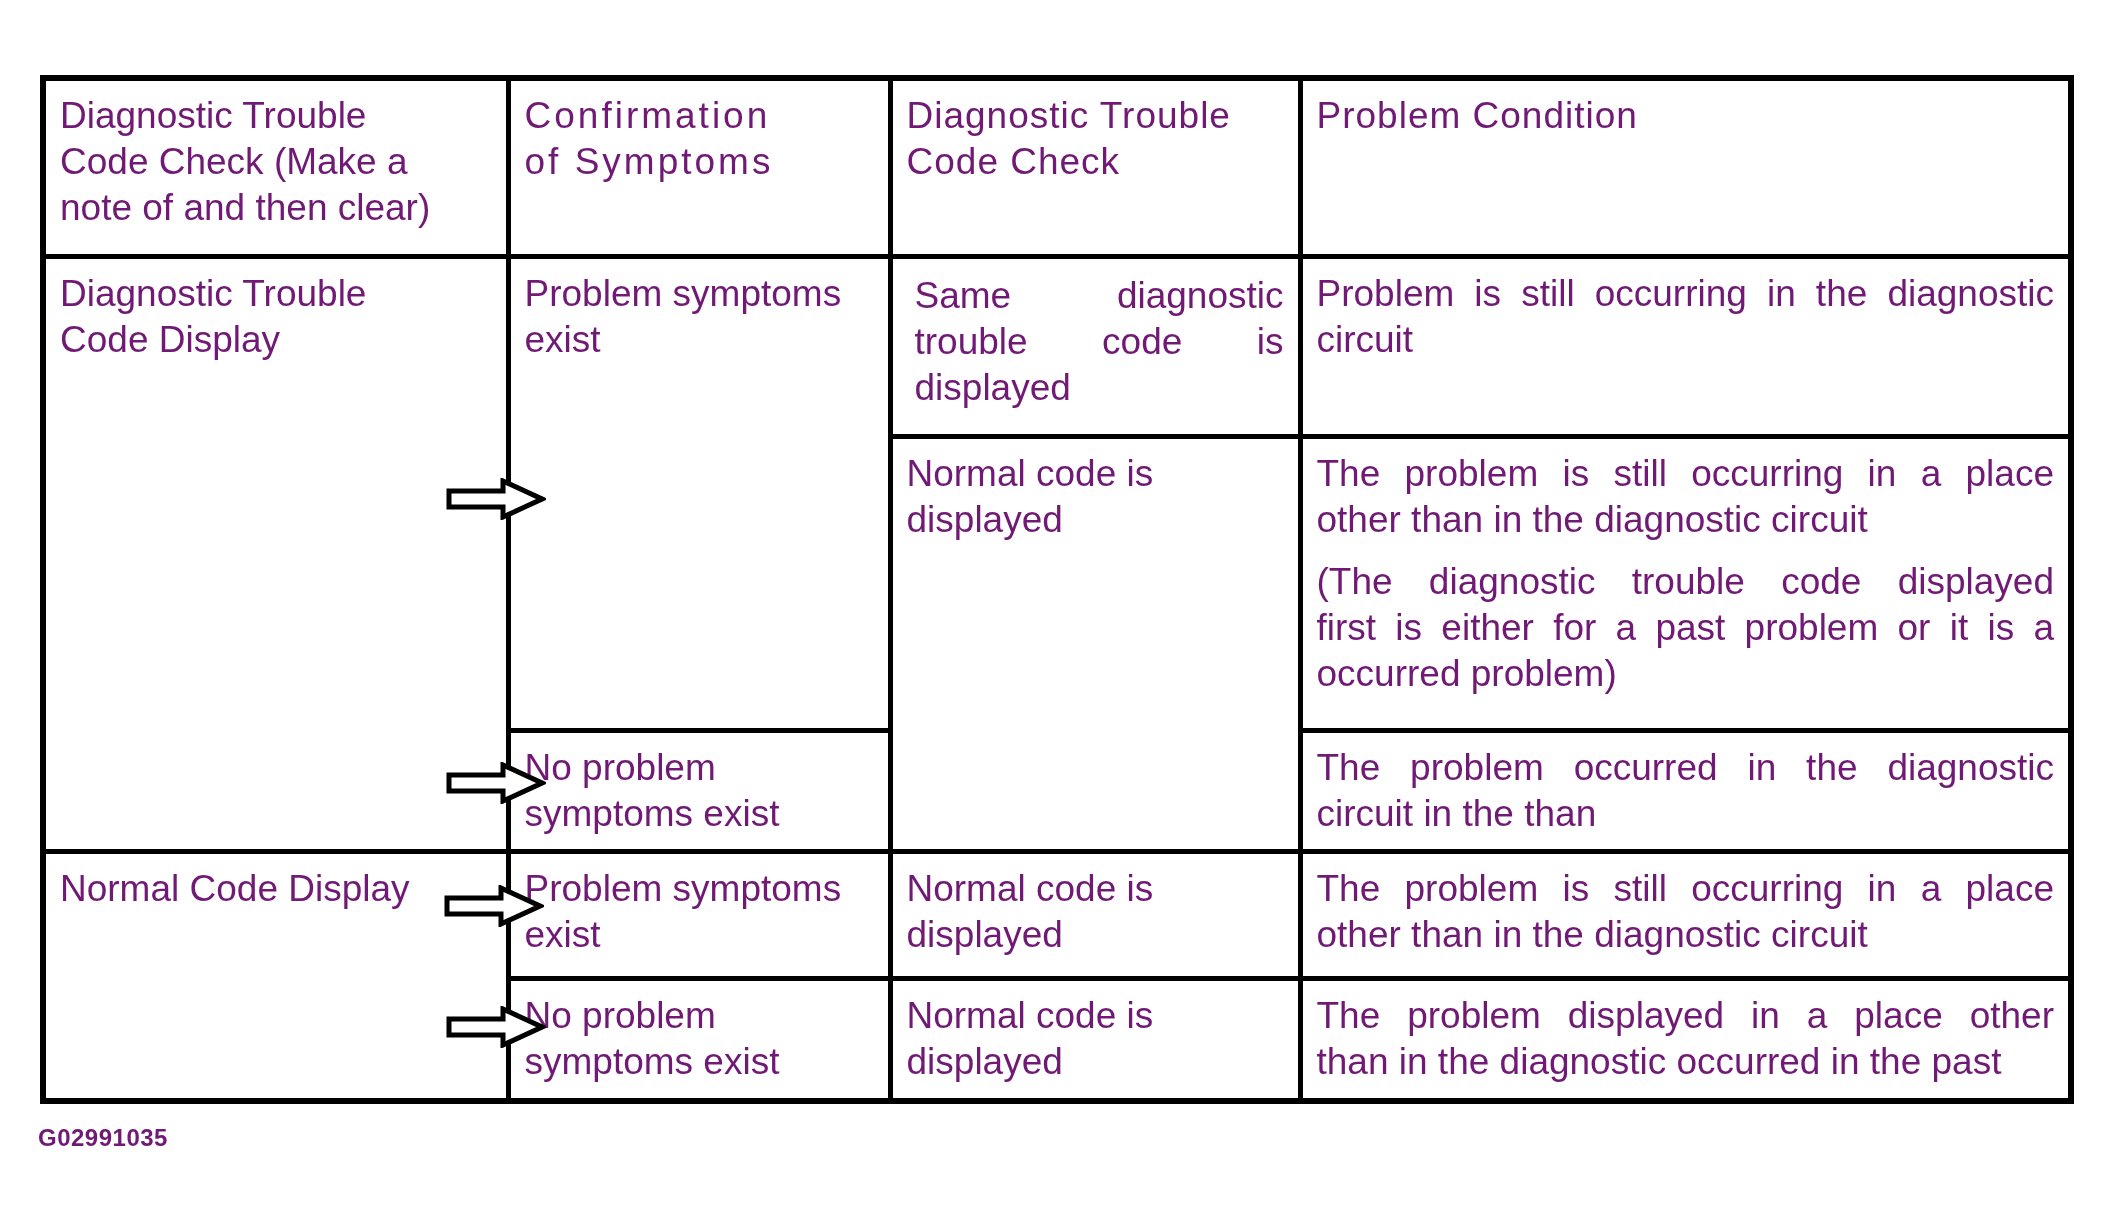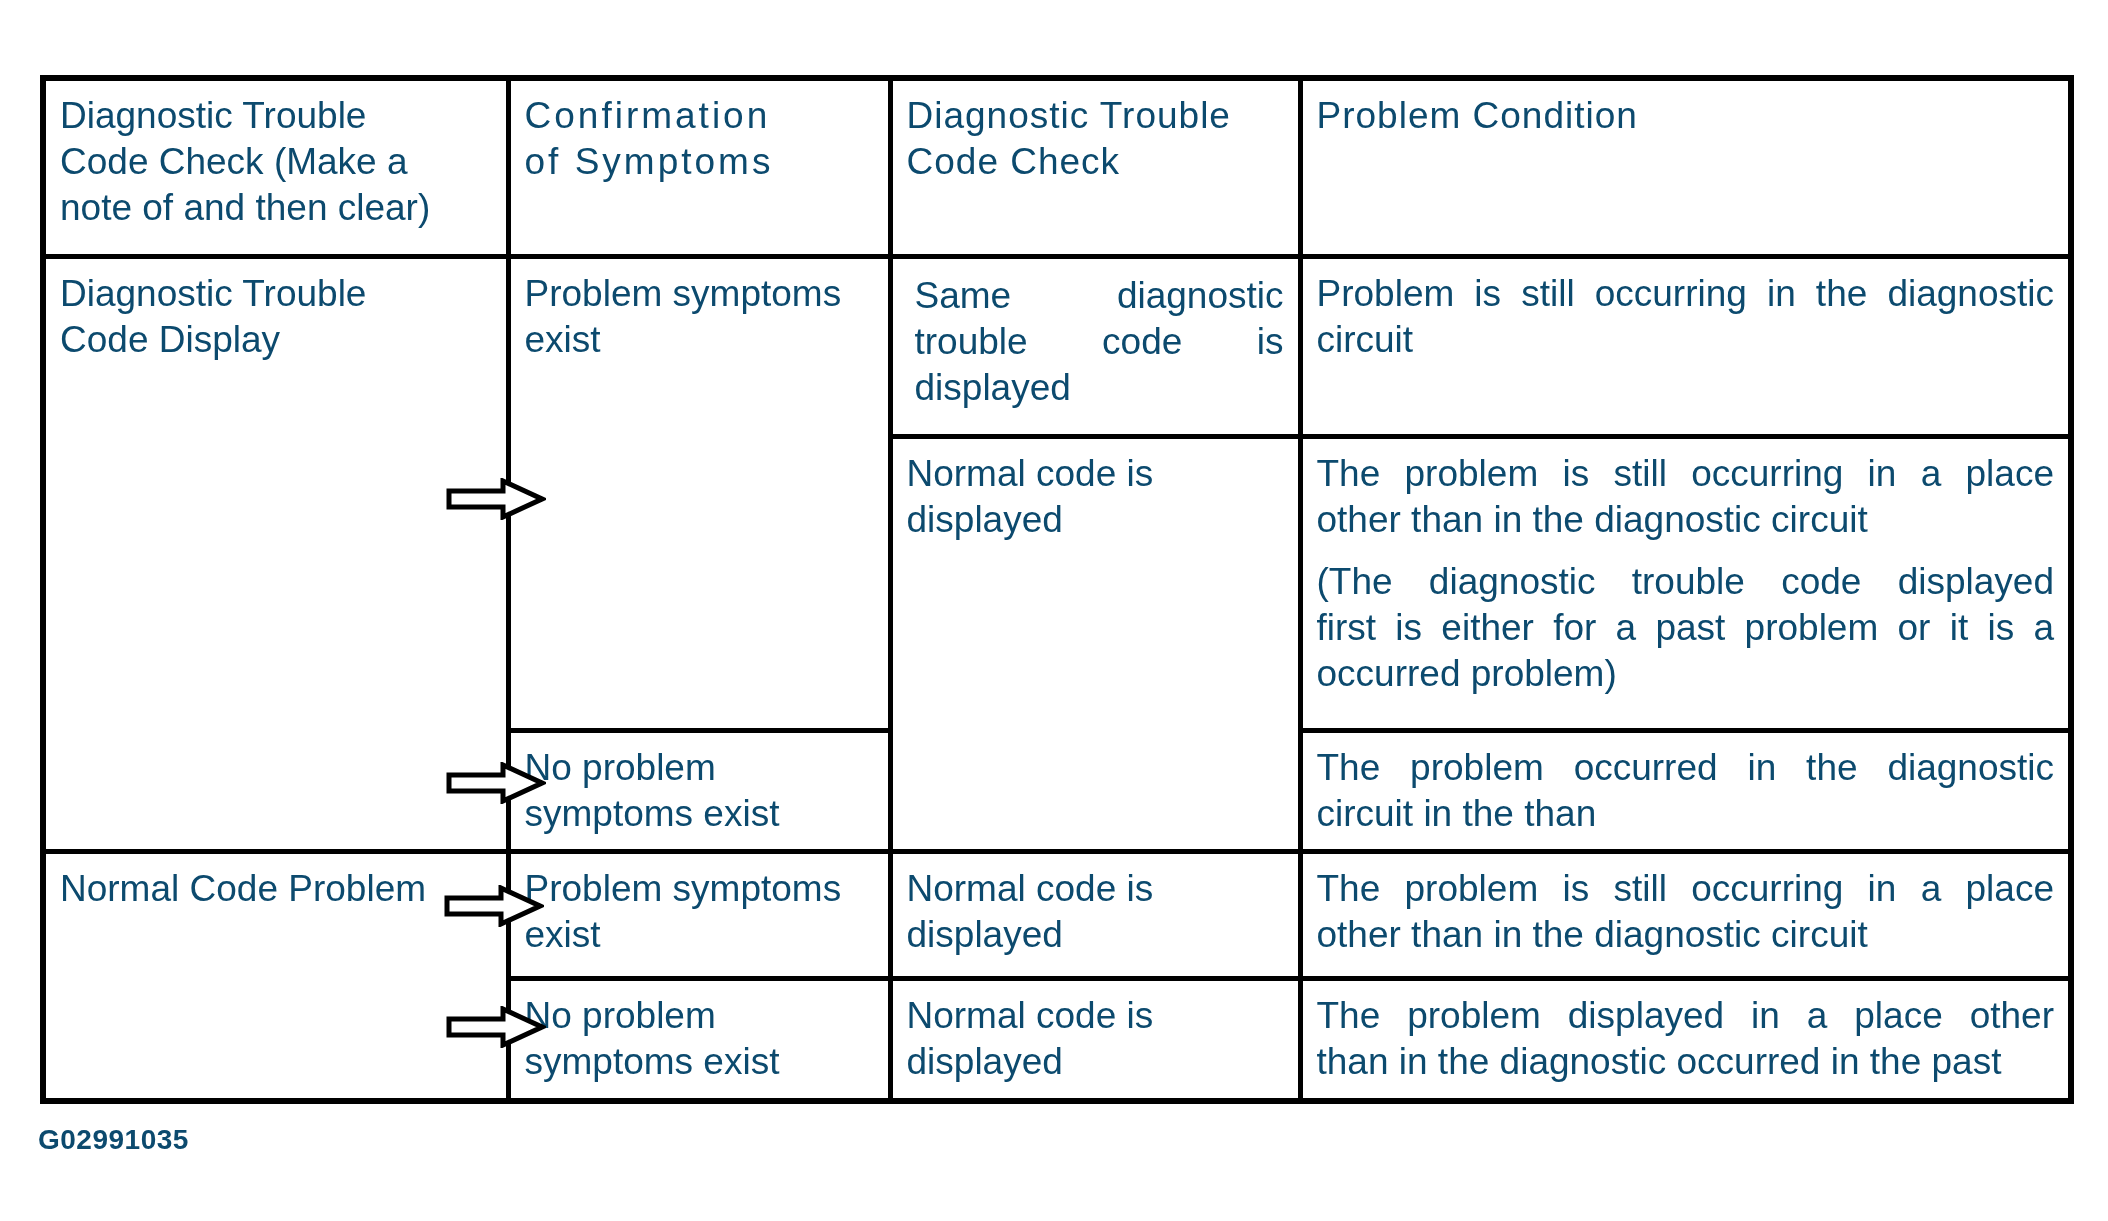--- a/index.html
+++ b/index.html
@@ -1,21 +1,21 @@
 <!DOCTYPE html>
 <html><head>
 <meta charset="utf-8">
 <style>
   html,body{margin:0;padding:0;background:#ffffff;}
   .stage{
     position:relative;
     width:2108px;height:1221px;
     background:#ffffff;
     font-family:"Liberation Sans","DejaVu Sans",sans-serif;
-    color:#0c4a6e;
+    color:#701a75;
   }
   table.dtc{
     position:absolute;left:40px;top:75px;
     width:2028px;height:1023px;
     border-collapse:collapse;
     table-layout:fixed;
     border:6px solid #000;
   }
   table.dtc td, table.dtc th{
     border:5px solid #000;
@@ -62,21 +62,21 @@
   td.c4 .note{margin-top:16px;}
   
   .flow-arrow{position:absolute;width:100px;height:42px;z-index:5;}
   .a1{left:446px;top:478px;}
   .a2{left:446px;top:762px;}
   .a3{left:444px;top:885px;}
   .a4{left:446px;top:1006px;}
   
   .figure-id{
     position:absolute;left:38px;top:1124px;
-    font-size:28px;font-weight:bold;letter-spacing:0.5px;
+    font-size:24px;font-weight:bold;letter-spacing:0.5px;
   }
 </style>
 </head>
 <body>
 
 <div class="stage">
 
   <table class="dtc">
     <colgroup>
       <col style="width:465px">
@@ -127,21 +127,21 @@
     </tr>
     <tr class="r3">
       <td class="c2 pre">No problem
 symptoms exist</td>
       <td class="c4 just">
             <div class="ln">The problem occurred in the diagnostic</div>
             <div class="ln">circuit in the than</div>
           </td>
     </tr>
     <tr class="r4">
-      <td class="c1 pre" rowspan="2">Normal Code Problem</td>
+      <td class="c1 pre" rowspan="2">Normal Code Display</td>
       <td class="c2 pre">Problem symptoms
 exist</td>
       <td class="c3 pre">Normal code is
 displayed</td>
       <td class="c4 just">
             <div class="ln">The problem is still occurring in a place</div>
             <div class="ln">other than in the diagnostic circuit</div>
           </td>
     </tr>
     <tr class="r5">

